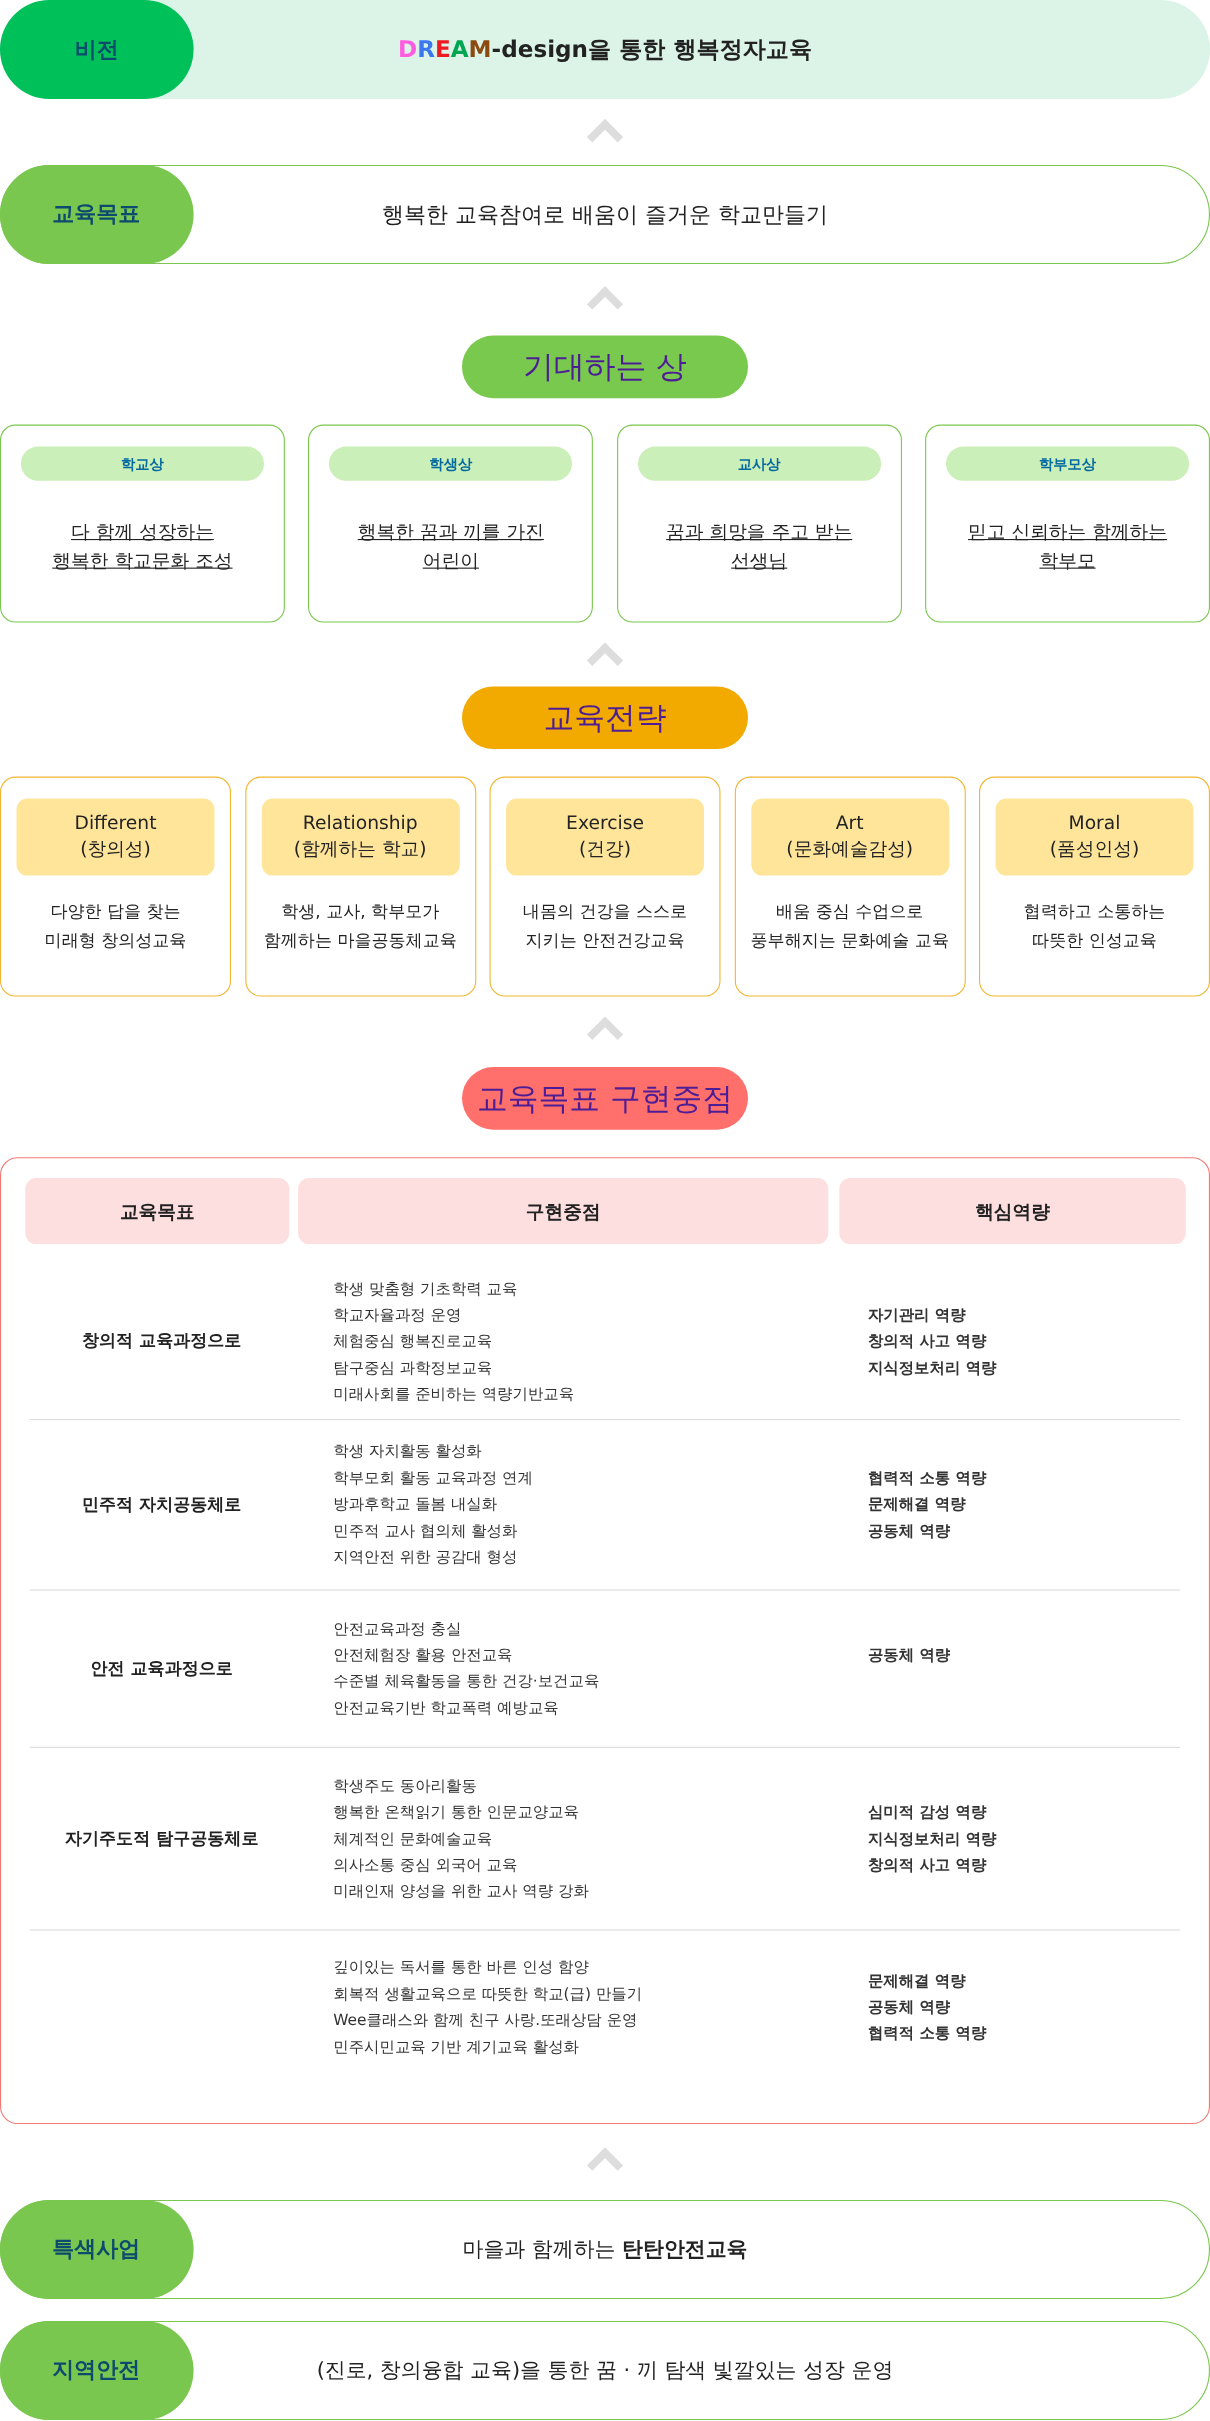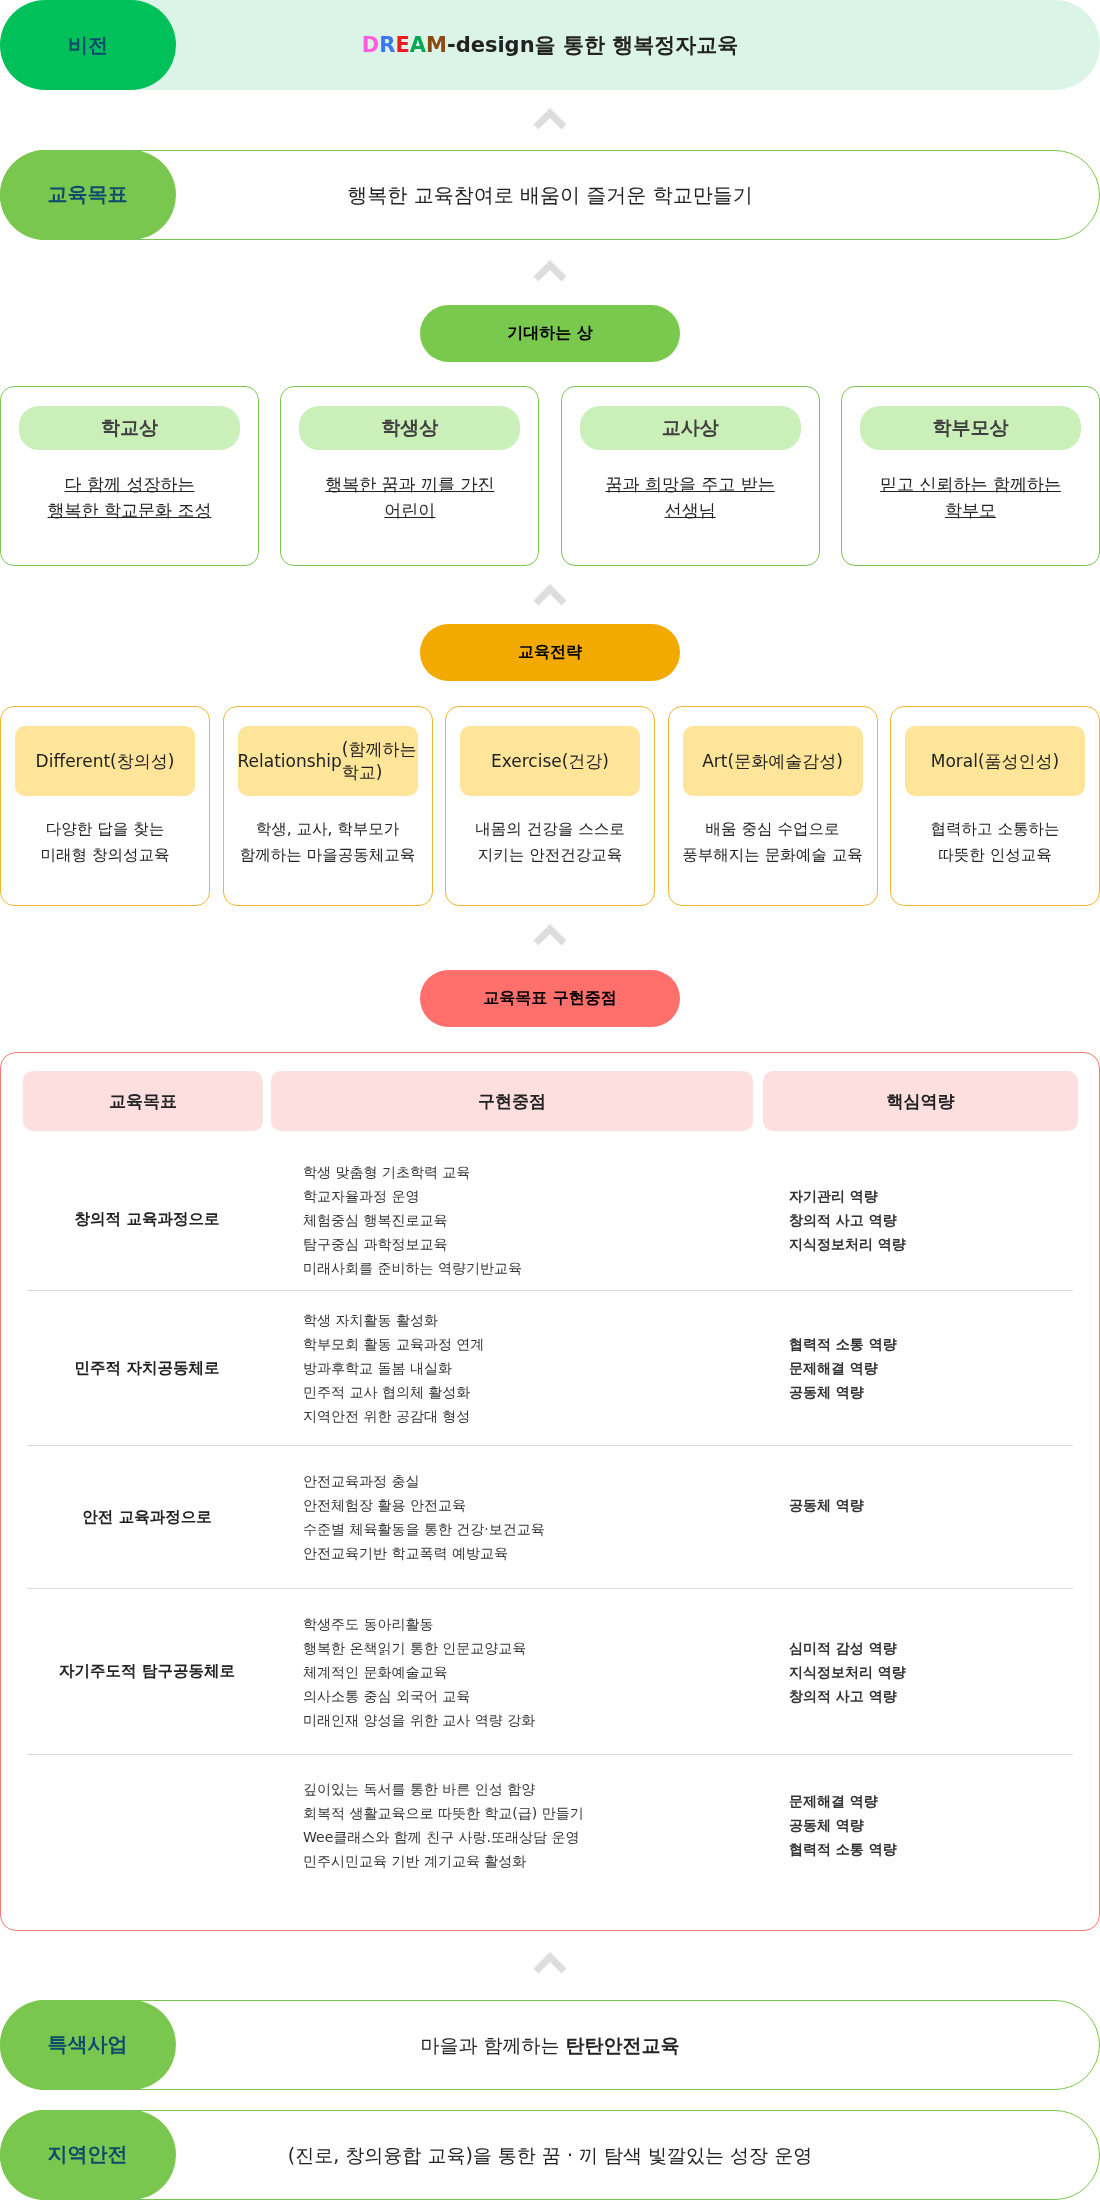--- a/index.html
+++ b/index.html
@@ -25,35 +25,35 @@
 
   .auto { top: 2110px; background: #fff; border: 1.5px solid #7ac74f; }
   .auto .label-oval { background: #7ac74f; left: -1.5px; top: -1.5px; }
   .auto .content { font-size: 19px; }
 
   
   .chev { position: absolute; left: 533px; width: 34px; height: 22px; }
   .chev svg { display: block; }
 
   
-  .sec-pill { position: absolute; left: 420px; width: 260px; height: 57px; border-radius: 29px; color: #000000; font-weight: bold; font-size: 16px; display: flex; align-items: center; justify-content: center; }
+  .sec-pill { position: absolute; left: 420px; width: 260px; height: 57px; border-radius: 29px; color: #4c1d95; font-weight: normal; font-size: 28px; display: flex; align-items: center; justify-content: center; }
   .sec-green { top: 305px; background: #7ac94f; }
   .sec-orange { top: 624px; background: #f2a900; }
   .sec-red { top: 970px; background: #ff6f6b; }
 
   
   .cards4 { position: absolute; top: 386px; left: 0; width: 1100px; height: 180px; display: flex; justify-content: space-between; }
   .card4 { width: 259px; height: 180px; border: 1.3px solid #7ac74f; border-radius: 14px; background: #fff; position: relative; }
-  .card4 .chip { position: absolute; left: 18px; right: 18px; top: 19px; height: 44px; border-radius: 20px; background: #cbefb8; display: flex; align-items: center; justify-content: center; font-size: 19px; font-weight: bold; color: #404040; }
+  .card4 .chip { position: absolute; left: 18px; right: 18px; top: 19px; height: 31px; border-radius: 20px; background: #cbefb8; display: flex; align-items: center; justify-content: center; font-size: 13px; font-weight: bold; color: #0369a1; }
   .card4 .desc { position: absolute; left: 0; right: 0; top: 84px; text-align: center; font-size: 17px; line-height: 26px; color: #222; text-decoration: underline; }
 
   
   .cards5 { position: absolute; top: 706px; left: 0; width: 1100px; height: 200px; display: flex; justify-content: space-between; }
   .card5 { width: 210px; height: 200px; border: 1.3px solid #f2b531; border-radius: 14px; background: #fff; position: relative; }
-  .card5 .chip { position: absolute; left: 14px; right: 14px; top: 19px; height: 70px; border-radius: 10px; background: #ffe59a; display: flex; align-items: center; justify-content: center; font-size: 17px; color: #222; line-height: 23px; }
+  .card5 .chip { position: absolute; left: 14px; right: 14px; top: 19px; height: 70px; border-radius: 10px; background: #ffe59a; display: flex; flex-direction: column; align-items: center; justify-content: center; font-size: 17px; color: #222; line-height: 23px; }
   .card5 .desc { position: absolute; left: 0; right: 0; top: 109px; text-align: center; font-size: 15.5px; line-height: 26px; color: #222; }
 
   
   .tbl { position: absolute; top: 1052px; left: 0; width: 1100px; height: 879px; border: 1.5px solid #f27a74; border-radius: 16px; background: #fff; }
   .thead { position: absolute; top: 18px; left: 22px; right: 22px; height: 60px; }
   .th { position: absolute; top: 0; height: 60px; border-radius: 10px; background: #fddfe0; display: flex; align-items: center; justify-content: center; font-size: 17px; font-weight: bold; color: #222; }
   .th.c1 { left: 0; width: 240px; }
   .th.c2 { left: 248px; width: 482px; }
   .th.c3 { left: 740px; width: 315px; }
 

